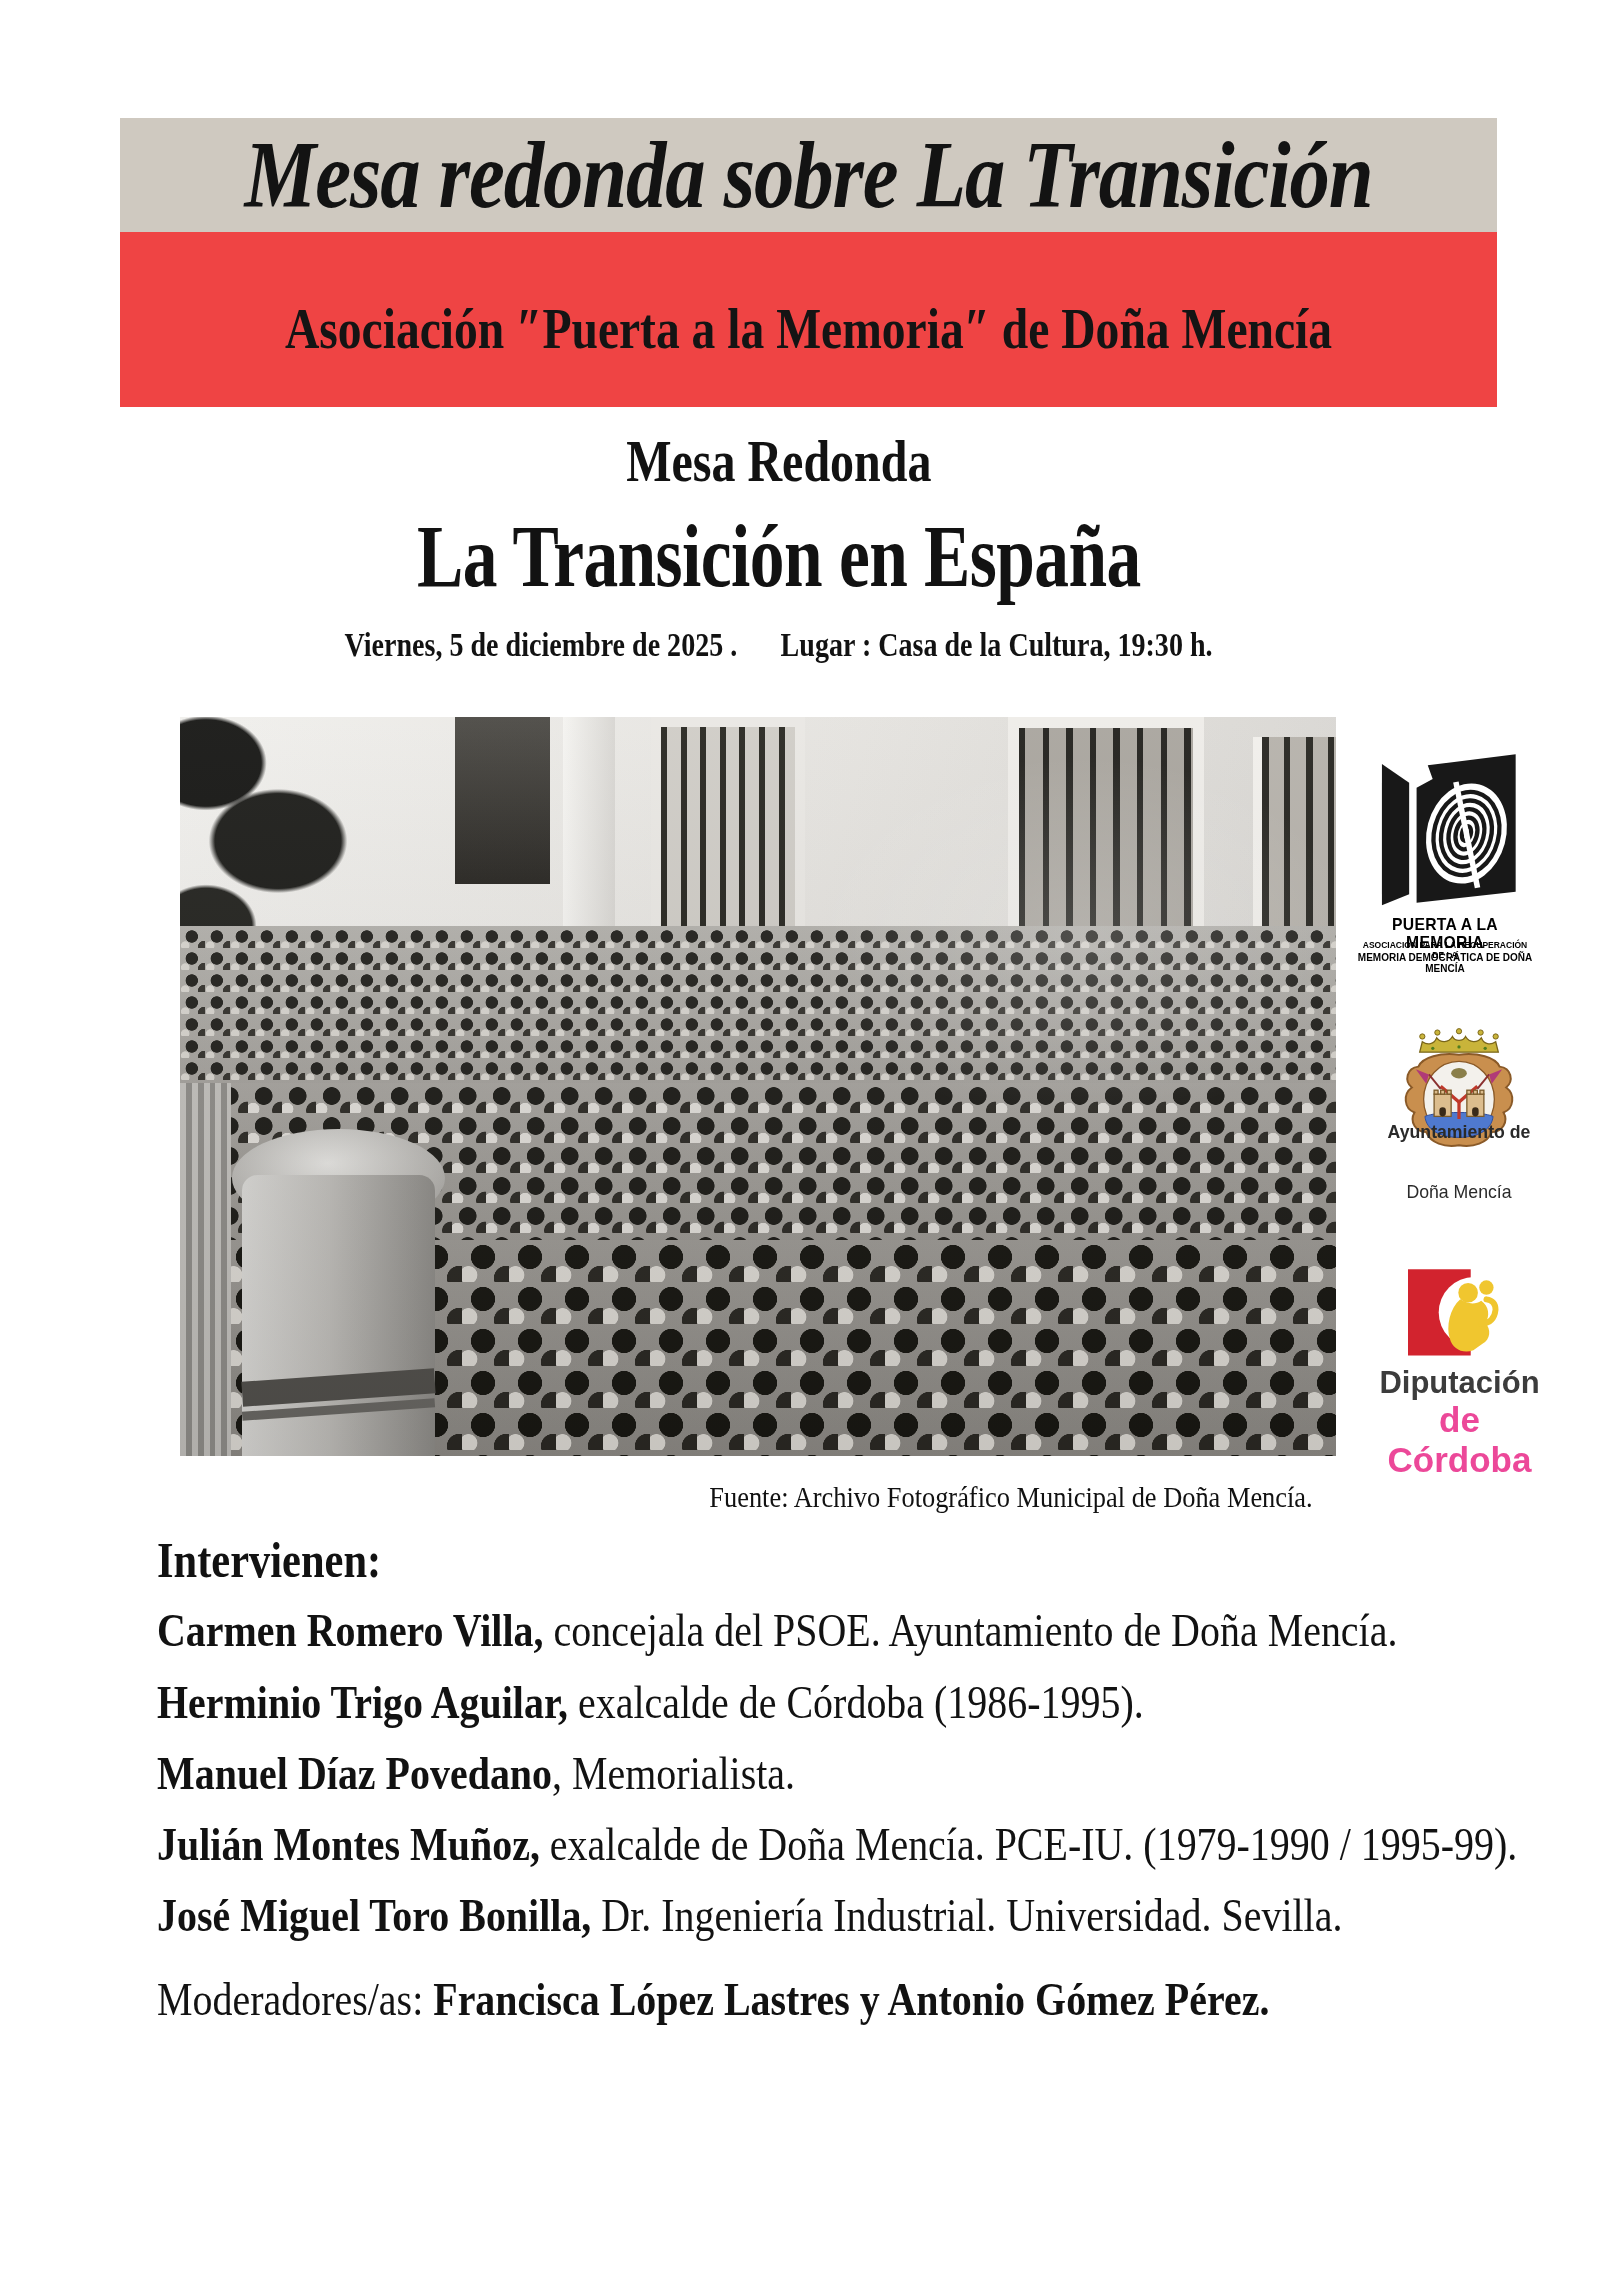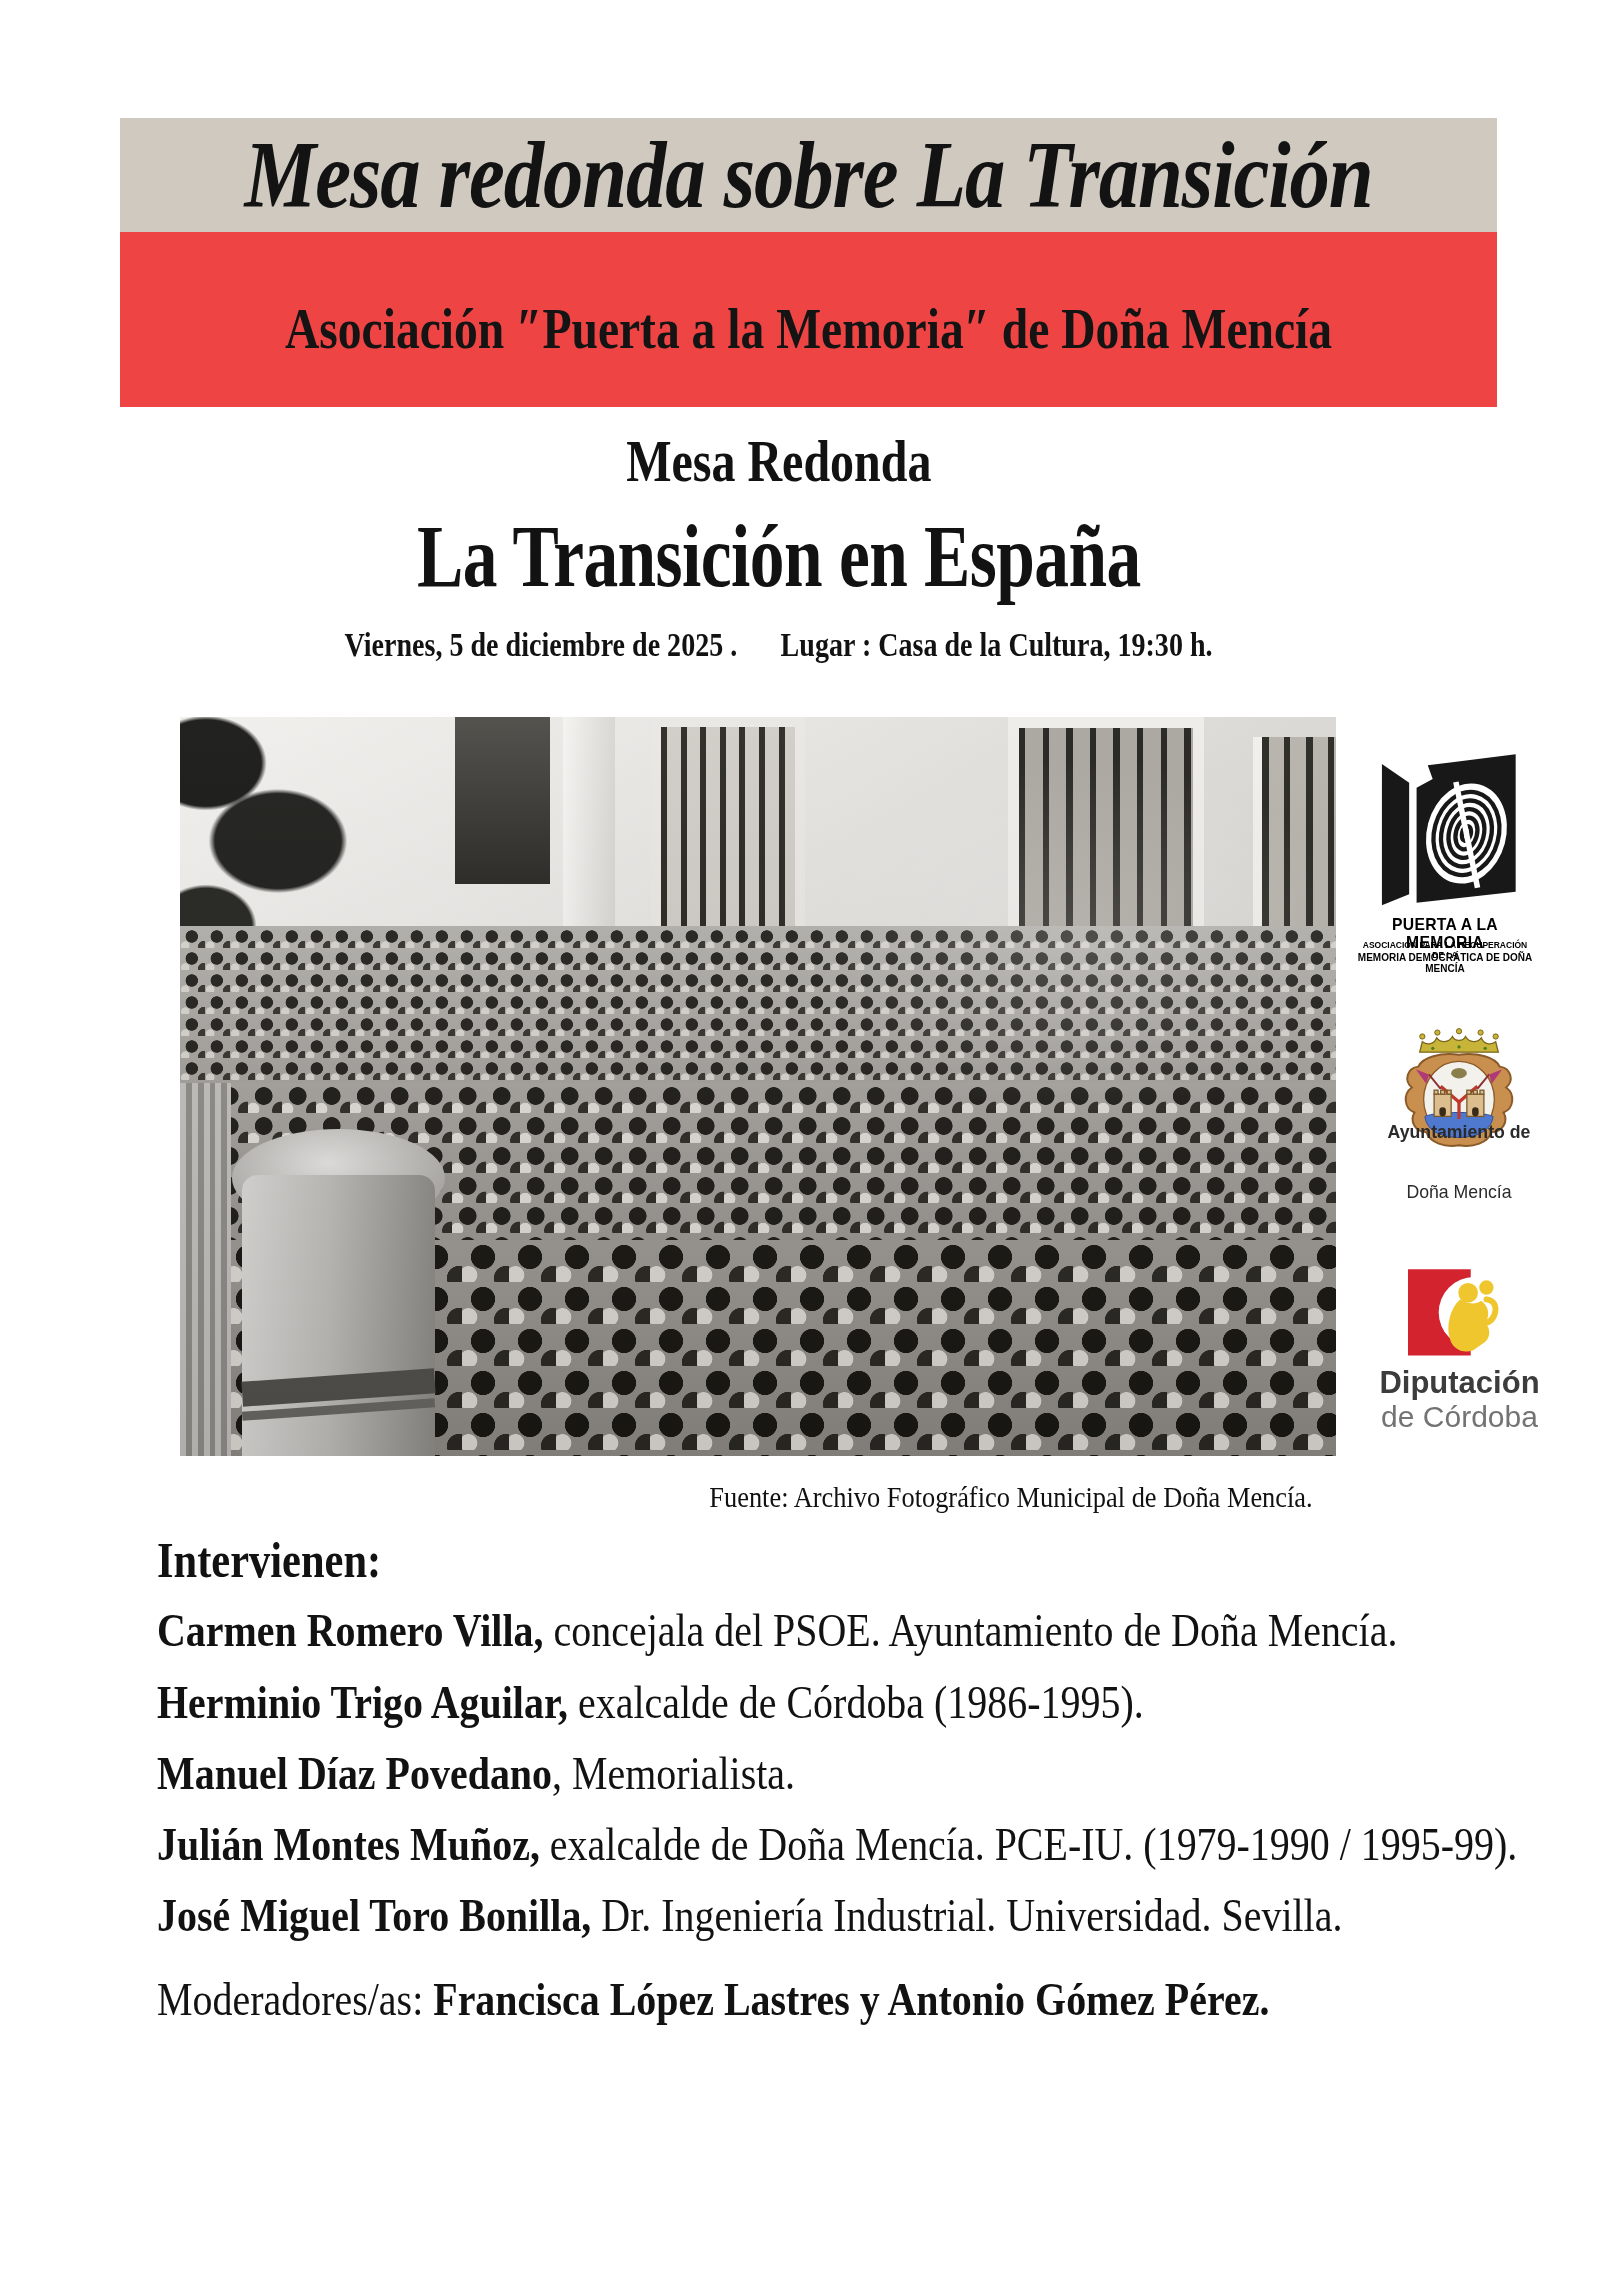--- a/index.html
+++ b/index.html
@@ -94,21 +94,21 @@
   }
 
   
   .logo-text { font-family: "Liberation Sans", sans-serif; text-align: center; color:#000000; }
   .puerta-name { left: 1356px; top: 916px; width: 178px; font-weight:700; font-size:15.7px; letter-spacing:0.3px; }
   .puerta-sub1 { left: 1356px; top: 940px; width: 178px; font-weight:700; font-size:8.5px; }
   .puerta-sub2 { left: 1356px; top: 952px; width: 178px; font-weight:700; font-size:10px; }
   .ayto-1 { left: 1374px; top: 1122px; width: 170px; font-weight:700; font-size:17.7px; color:#2a2a2a; }
   .ayto-2 { left: 1374px; top: 1182px; width: 170px; font-weight:400; font-size:17.7px; color:#2a2a2a; }
   .dip-1 { left: 1373px; top: 1365px; width: 173px; font-weight:700; font-size:31px; color:#3c3c3c; }
-  .dip-2 { left: 1373px; top: 1400px; width: 173px; font-weight:400; font-size:30px; color:#737373; }
+  .dip-2 { left: 1373px; top: 1400px; width: 173px; font-weight:700; font-size:35px; color:#ec4899; }
 
   
   .speakers-heading { left: 157px; top: 1531px; }
   .speakers-heading .cond { font-weight:700; font-size:50px; transform: scaleX(.85); transform-origin: 0 50%; }
   .sp-row { left: 157px; white-space: nowrap; font-size: 47px; }
   .sp-row .cond { transform: scaleX(.85); transform-origin: 0 50%; }
   .sp-name { font-weight: 700; }
   .sp-role { font-weight: 400; }
 </style>
 </head>

